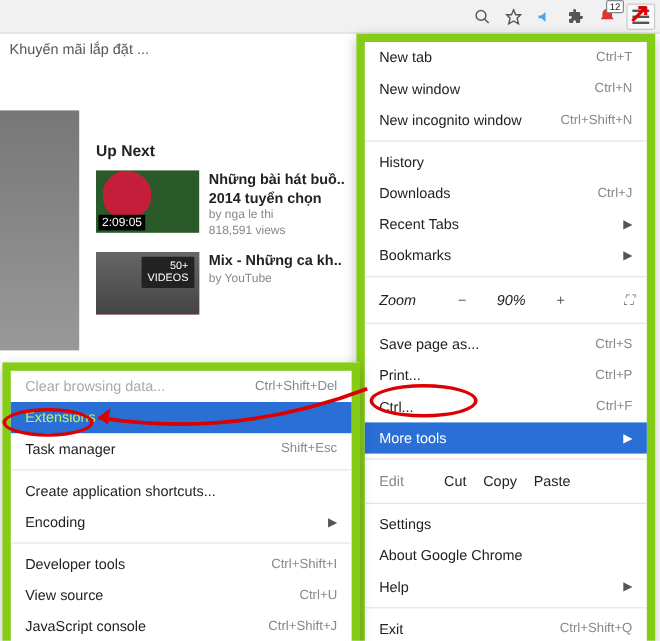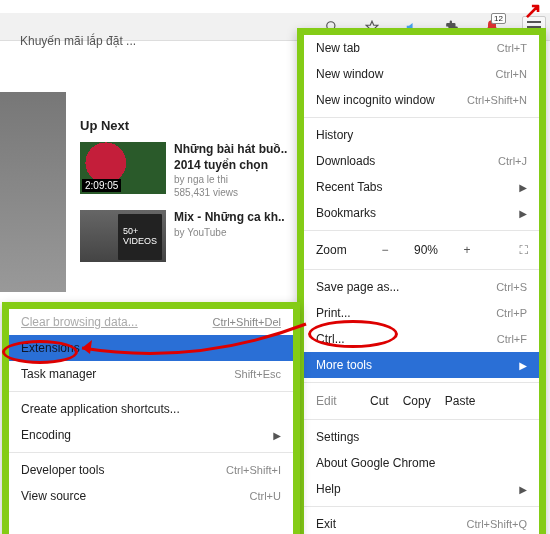--- a/index.html
+++ b/index.html
@@ -1,55 +1,55 @@
 <!DOCTYPE html>
 <html><head>
 <meta charset="utf-8">
 <style>
 * { margin: 0; padding: 0; box-sizing: border-box; }
 body { font-family: "Segoe UI", Arial, sans-serif; font-size: 12px; width: 550px; height: 534px; overflow: hidden; position: relative; background: #fff; color: #333; }
-.toolbar { position: absolute; top: 13px; right: 0; height: 28px; display: flex; align-items: center; padding: 0 4px; background: #f1f1f1; border-bottom: 1px solid #ddd; width: 100%; justify-content: flex-end; gap: 20px; }
+.toolbar { position: absolute; top: 0; right: 0; height: 28px; display: flex; align-items: center; padding: 0 4px; background: #f1f1f1; border-bottom: 1px solid #ddd; width: 100%; justify-content: flex-end; gap: 6px; }
 .toolbar .tb-icon { width: 20px; height: 20px; display: flex; align-items: center; justify-content: center; color: #555; cursor: pointer; position: relative; }
 .menu-btn { width: 24px; height: 22px; border: 1px solid #ccc; border-radius: 2px; display: flex; flex-direction: column; justify-content: center; align-items: center; gap: 3px; background: #f8f8f8; }
 .menu-btn span { width: 14px; height: 2px; background: #555; }
 .arrow-ind { position: absolute; top: -2px; right: 8px; font-size: 22px; color: #d00; font-weight: bold; z-index: 10; }
-.pagebar { position: absolute; top: 28px; left: 0; padding: 6px 20px; color: #555; font-size: 12px; }
+.pagebar { position: absolute; top: 28px; left: 0; padding: 6px 8px; color: #555; font-size: 12px; }
 .thumb-bw { position: absolute; top: 92px; left: -6px; width: 72px; height: 200px; background: linear-gradient(#777,#999); filter: grayscale(1); }
 .upnext { position: absolute; top: 118px; left: 80px; font-size: 13px; font-weight: 700; color: #222; }
 .vid { position: absolute; left: 80px; display: flex; gap: 8px; }
 .vid1 { top: 142px; } .vid2 { top: 210px; }
 .thumb { width: 86px; height: 52px; background: #be185d; position: relative; display: flex; align-items: center; justify-content: center; color: #fff; font-size: 10px; }
 .thumb .dur { position: absolute; bottom: 2px; left: 2px; background: #000; color: #fff; padding: 1px 3px; font-size: 10px; }
 .thumb .roses { width: 100%; height: 100%; background: radial-gradient(circle at 30% 40%, #c41e3a 0 30%, #2a5a2a 30% 100%); }
 .thumb .bw { width: 100%; height: 100%; background: linear-gradient(#666,#444); position: relative; }
-.thumb .badge { position: absolute; top: 4px; right: 4px; background: #222; color: #fff; border-radius: 1px; padding: 13px 5px; font-size: 9px; text-align: left; line-height: 1.1; }
+.thumb .badge { position: absolute; top: 4px; right: 4px; background: #222; color: #fff; border-radius: 1px; padding: 3px 5px; font-size: 9px; text-align: right; line-height: 1.1; }
 .vmeta { font-size: 11px; color: #444; line-height: 1.3; }
 .vmeta .title { font-weight: 700; font-size: 12px; color: #222; }
 .vmeta .by, .vmeta .views { color: #888; font-size: 10px; }
 
 .menu { position: absolute; background: #fff; border: 7px solid #84cc16; box-shadow: 0 4px 10px rgba(0,0,0,0.25); font-size: 12px; color: #222; }
 .main-menu { top: 28px; right: 4px; width: 249px; }
 .menu .row { display: flex; align-items: center; height: 26px; padding: 0 12px; justify-content: space-between; cursor: default; }
 .menu .row.hov { background: #2a6fd6; color: #fff; }
 .menu .row .sc { color: #888; font-size: 11px; }
 .menu hr { border: none; border-top: 1px solid #e5e5e5; margin: 4px 0; }
 .menu .row .arrow { font-size: 10px; color: #555; margin-left: auto; }
 .menu .row.hov .arrow { color: #fff; }
-.zoom-row { display: flex; align-items: center; height: 30px; padding: 0 12px; gap: 10px; }
+.zoom-row { display: flex; align-items: center; height: 30px; padding: 0 12px; gap: 10px; font-style: italic; }
 .zoom-row .zlabel { width: 48px; }
 .zoom-row .zbtn { width: 22px; text-align: center; cursor: pointer; color: #555; }
 .zoom-row .zval { width: 40px; text-align: center; }
 .zoom-row .full { margin-left: auto; font-family: monospace; letter-spacing: -1px; color: #666; cursor: pointer; }
 .edit-row { display: flex; align-items: center; height: 28px; padding: 0 12px; gap: 14px; }
 .edit-row .elabel { color: #888; width: 40px; }
 .edit-row .eact { cursor: pointer; }
 
 .sub-menu { top: 302px; left: 2px; width: 298px; }
-.sub-menu .row.hov2 { background: #2a6fd6; color: #0f172a; }
-.sub-menu .row.disabled { color: #aaa; text-decoration: underline; }
+.sub-menu .row.hov2 { background: #2a6fd6; color: #bef264; }
+.sub-menu .row.disabled { color: #aaa; }
 
 .ring { position: absolute; border: 3px solid #d00; border-radius: 50%; pointer-events: none; }
 .ring1 { top: 320px; left: 308px; width: 90px; height: 28px; }
 .ring2 { top: 340px; left: 2px; width: 76px; height: 24px; }
 .swoop { position: absolute; top: 316px; left: 76px; width: 236px; height: 40px; pointer-events: none; }
 
 .notif-badge { position: absolute; top: -4px; right: -4px; background: #fff; border: 1px solid #888; color: #222; font-size: 8px; border-radius: 2px; padding: 0 2px; }
 .redbell { position: relative; }
 .redbell svg { color: #d33; }
 .watermark { position: absolute; top: 300px; left: 80px; color: rgba(0,100,200,0.08); font-size: 28px; font-weight: 700; font-style: italic; pointer-events: none; }
@@ -100,21 +100,21 @@
 
 <div class="vid vid1">
   <div class="thumb">
     <div class="roses"></div>
     <div class="dur">2:09:05</div>
   </div>
   <div class="vmeta">
     <div class="title">Những bài hát buồ..</div>
     <div class="title">2014 tuyển chọn</div>
     <div class="by">by nga le thi</div>
-    <div class="views">585,431 views</div>
+    <div class="views">818,591 views</div>
   </div>
 </div>
 
 <div class="vid vid2">
   <div class="thumb">
     <div class="bw"></div>
     <div class="badge">
       <div>50+</div>
       <div>VIDEOS</div>
     </div>
@@ -228,20 +228,24 @@
     </div>
   <hr>
   <div class="row">
       <span>Developer tools</span>
       <span class="sc">Ctrl+Shift+I</span>
     </div>
   <div class="row">
       <span>View source</span>
       <span class="sc">Ctrl+U</span>
     </div>
+  <div class="row">
+      <span>JavaScript console</span>
+      <span class="sc">Ctrl+Shift+J</span>
+    </div>
   <div class="row"></div>
 </div>
 
 <div class="ring ring1"></div>
 <div class="ring ring2"></div>
 <svg class="swoop" viewBox="0 0 236 40">
     <path d="M230 8 Q 120 50 6 32" fill="none" stroke="#d00" stroke-width="3"></path>
     <path d="M6 32 L16 24 L14 38 Z" fill="#d00"></path>
   </svg>
 

